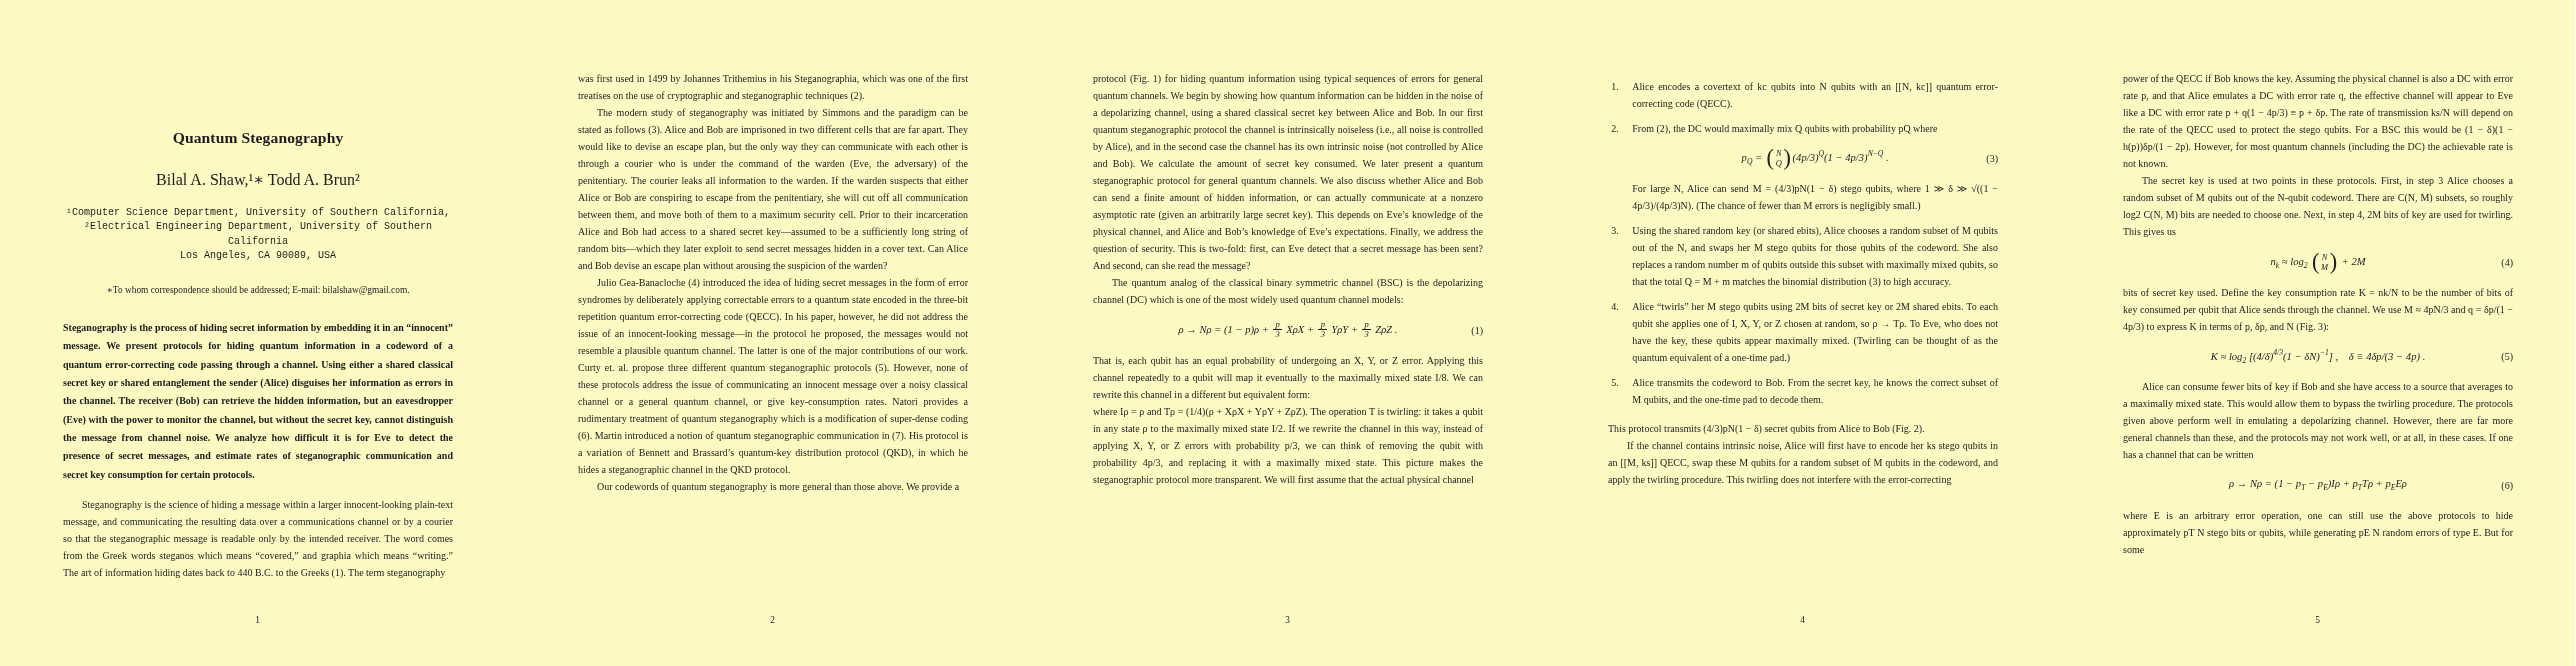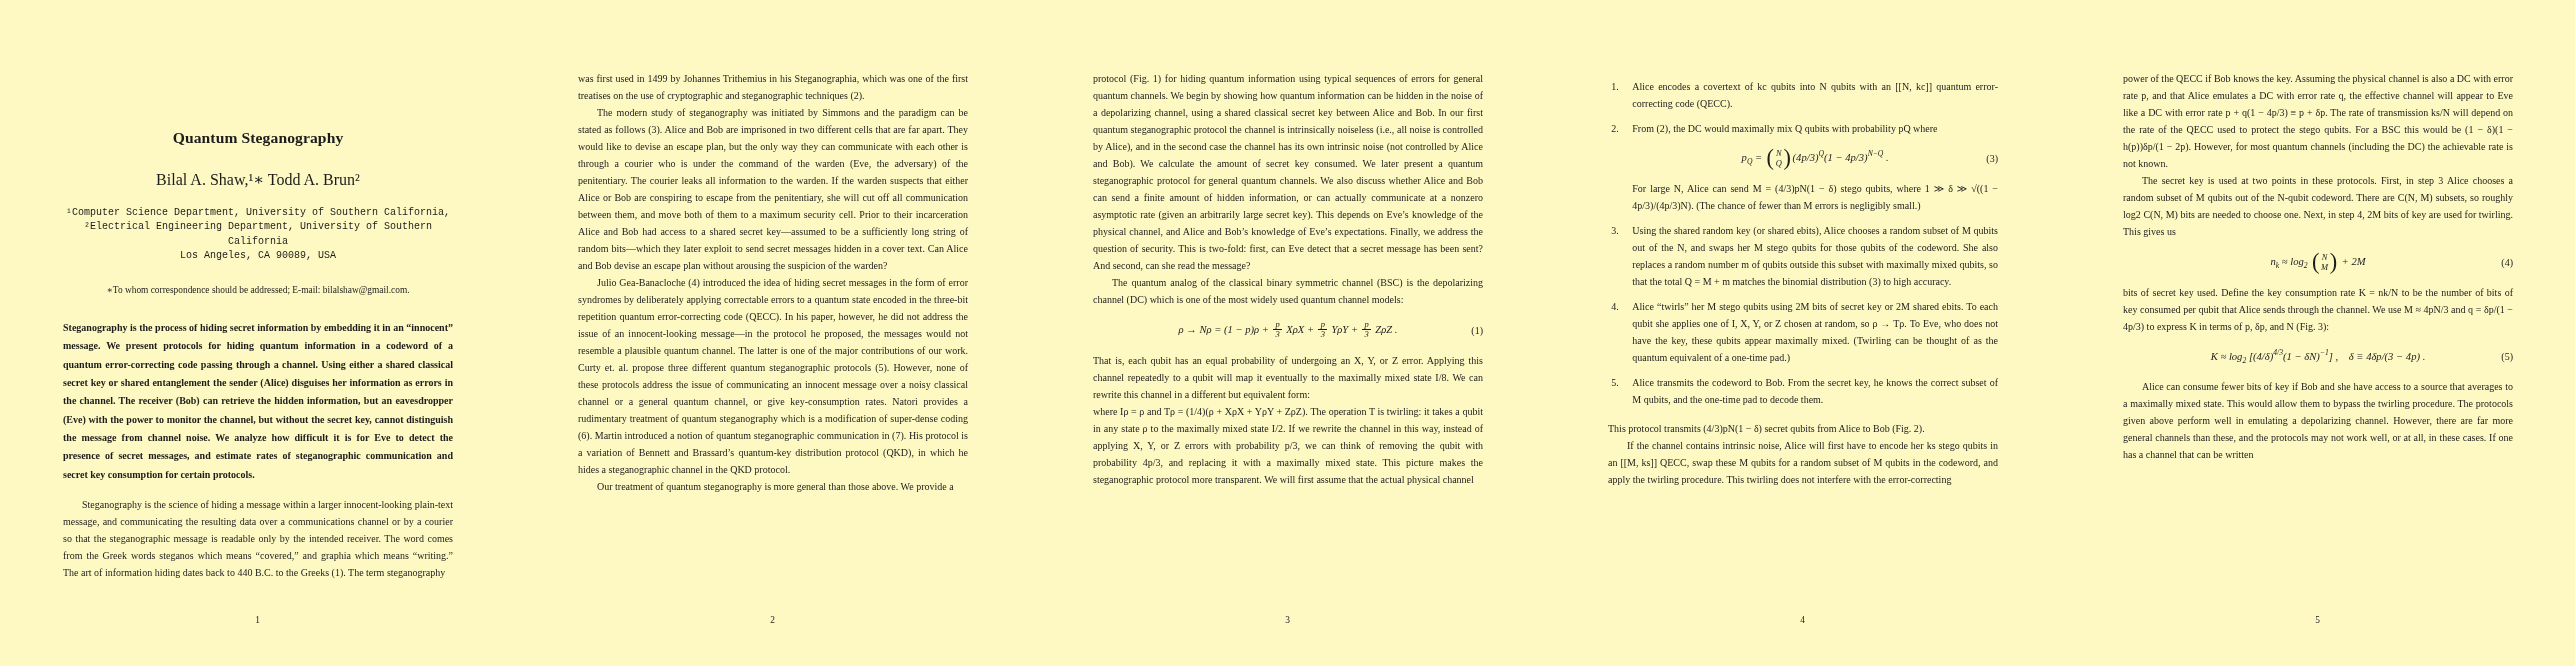--- a/index.html
+++ b/index.html
@@ -67,21 +67,21 @@
       <p class="bodytext indent mt">Steganography is the science of hiding a message within a larger innocent-looking plain-text message, and communicating the resulting data over a communications channel or by a courier so that the steganographic message is readable only by the intended receiver. The word comes from the Greek words steganos which means “covered,” and graphia which means “writing.” The art of information hiding dates back to 440 B.C. to the Greeks (1). The term steganography</p>
     </div>
     <div class="pageno">1</div>
   </section>
 
   <section class="page">
     <div class="content">
       <p class="bodytext">was first used in 1499 by Johannes Trithemius in his Steganographia, which was one of the first treatises on the use of cryptographic and steganographic techniques (2).</p>
       <p class="bodytext indent">The modern study of steganography was initiated by Simmons and the paradigm can be stated as follows (3). Alice and Bob are imprisoned in two different cells that are far apart. They would like to devise an escape plan, but the only way they can communicate with each other is through a courier who is under the command of the warden (Eve, the adversary) of the penitentiary. The courier leaks all information to the warden. If the warden suspects that either Alice or Bob are conspiring to escape from the penitentiary, she will cut off all communication between them, and move both of them to a maximum security cell. Prior to their incarceration Alice and Bob had access to a shared secret key—assumed to be a sufficiently long string of random bits—which they later exploit to send secret messages hidden in a cover text. Can Alice and Bob devise an escape plan without arousing the suspicion of the warden?</p>
       <p class="bodytext indent">Julio Gea-Banacloche (4) introduced the idea of hiding secret messages in the form of error syndromes by deliberately applying correctable errors to a quantum state encoded in the three-bit repetition quantum error-correcting code (QECC). In his paper, however, he did not address the issue of an innocent-looking message—in the protocol he proposed, the messages would not resemble a plausible quantum channel. The latter is one of the major contributions of our work. Curty et. al. propose three different quantum steganographic protocols (5). However, none of these protocols address the issue of communicating an innocent message over a noisy classical channel or a general quantum channel, or give key-consumption rates. Natori provides a rudimentary treatment of quantum steganography which is a modification of super-dense coding (6). Martin introduced a notion of quantum steganographic communication in (7). His protocol is a variation of Bennett and Brassard’s quantum-key distribution protocol (QKD), in which he hides a steganographic channel in the QKD protocol.</p>
-      <p class="bodytext indent">Our treatment of quantum steganography is more general than those above. We provide a</p>
+      <p class="bodytext indent">Our codewords of quantum steganography is more general than those above. We provide a</p>
     </div>
     <div class="pageno">2</div>
   </section>
 
   <section class="page">
     <div class="content">
       <p class="bodytext">protocol (Fig. 1) for hiding quantum information using typical sequences of errors for general quantum channels. We begin by showing how quantum information can be hidden in the noise of a depolarizing channel, using a shared classical secret key between Alice and Bob. In our first quantum steganographic protocol the channel is intrinsically noiseless (i.e., all noise is controlled by Alice), and in the second case the channel has its own intrinsic noise (not controlled by Alice and Bob). We calculate the amount of secret key consumed. We later present a quantum steganographic protocol for general quantum channels. We also discuss whether Alice and Bob can send a finite amount of hidden information, or can actually communicate at a nonzero asymptotic rate (given an arbitrarily large secret key). This depends on Eve’s knowledge of the physical channel, and Alice and Bob’s knowledge of Eve’s expectations. Finally, we address the question of security. This is two-fold: first, can Eve detect that a secret message has been sent? And second, can she read the message?</p>
       <p class="bodytext indent">The quantum analog of the classical binary symmetric channel (BSC) is the depolarizing channel (DC) which is one of the most widely used quantum channel models:</p>
       <div class="equation">
         <span class="eq-body">ρ → Nρ = (1 − p)ρ + <span class="frac">
@@ -172,18 +172,23 @@
               <span class="bparen">)</span>
             </span> + 2M</span>
         <span class="eq-num">(4)</span>
       </div>
       <p class="bodytext">bits of secret key used. Define the key consumption rate K = nk/N to be the number of bits of key consumed per qubit that Alice sends through the channel. We use M ≈ 4pN/3 and q = δp/(1 − 4p/3) to express K in terms of p, δp, and N (Fig. 3):</p>
       <div class="equation">
         <span class="eq-body">K ≈ log<sub>2</sub> [(4/δ)<sup>4/3</sup>(1 − δN)<sup>−1</sup>] , δ ≡ 4δp/(3 − 4p) .</span>
         <span class="eq-num">(5)</span>
       </div>
       <p class="bodytext indent">Alice can consume fewer bits of key if Bob and she have access to a source that averages to a maximally mixed state. This would allow them to bypass the twirling procedure. The protocols given above perform well in emulating a depolarizing channel. However, there are far more general channels than these, and the protocols may not work well, or at all, in these cases. If one has a channel that can be written</p>
+      <div class="equation">
+        <span class="eq-body">ρ → Nρ = (1 − p<sub>T</sub> − p<sub>E</sub>)Iρ + p<sub>T</sub>Tρ + p<sub>E</sub>Eρ</span>
+        <span class="eq-num">(6)</span>
+      </div>
+      <p class="bodytext">where E is an arbitrary error operation, one can still use the above protocols to hide approximately pT N stego bits or qubits, while generating pE N random errors of type E. But for some</p>
     </div>
     <div class="pageno">5</div>
   </section>
 
 </div>
 
 
 </body></html>

